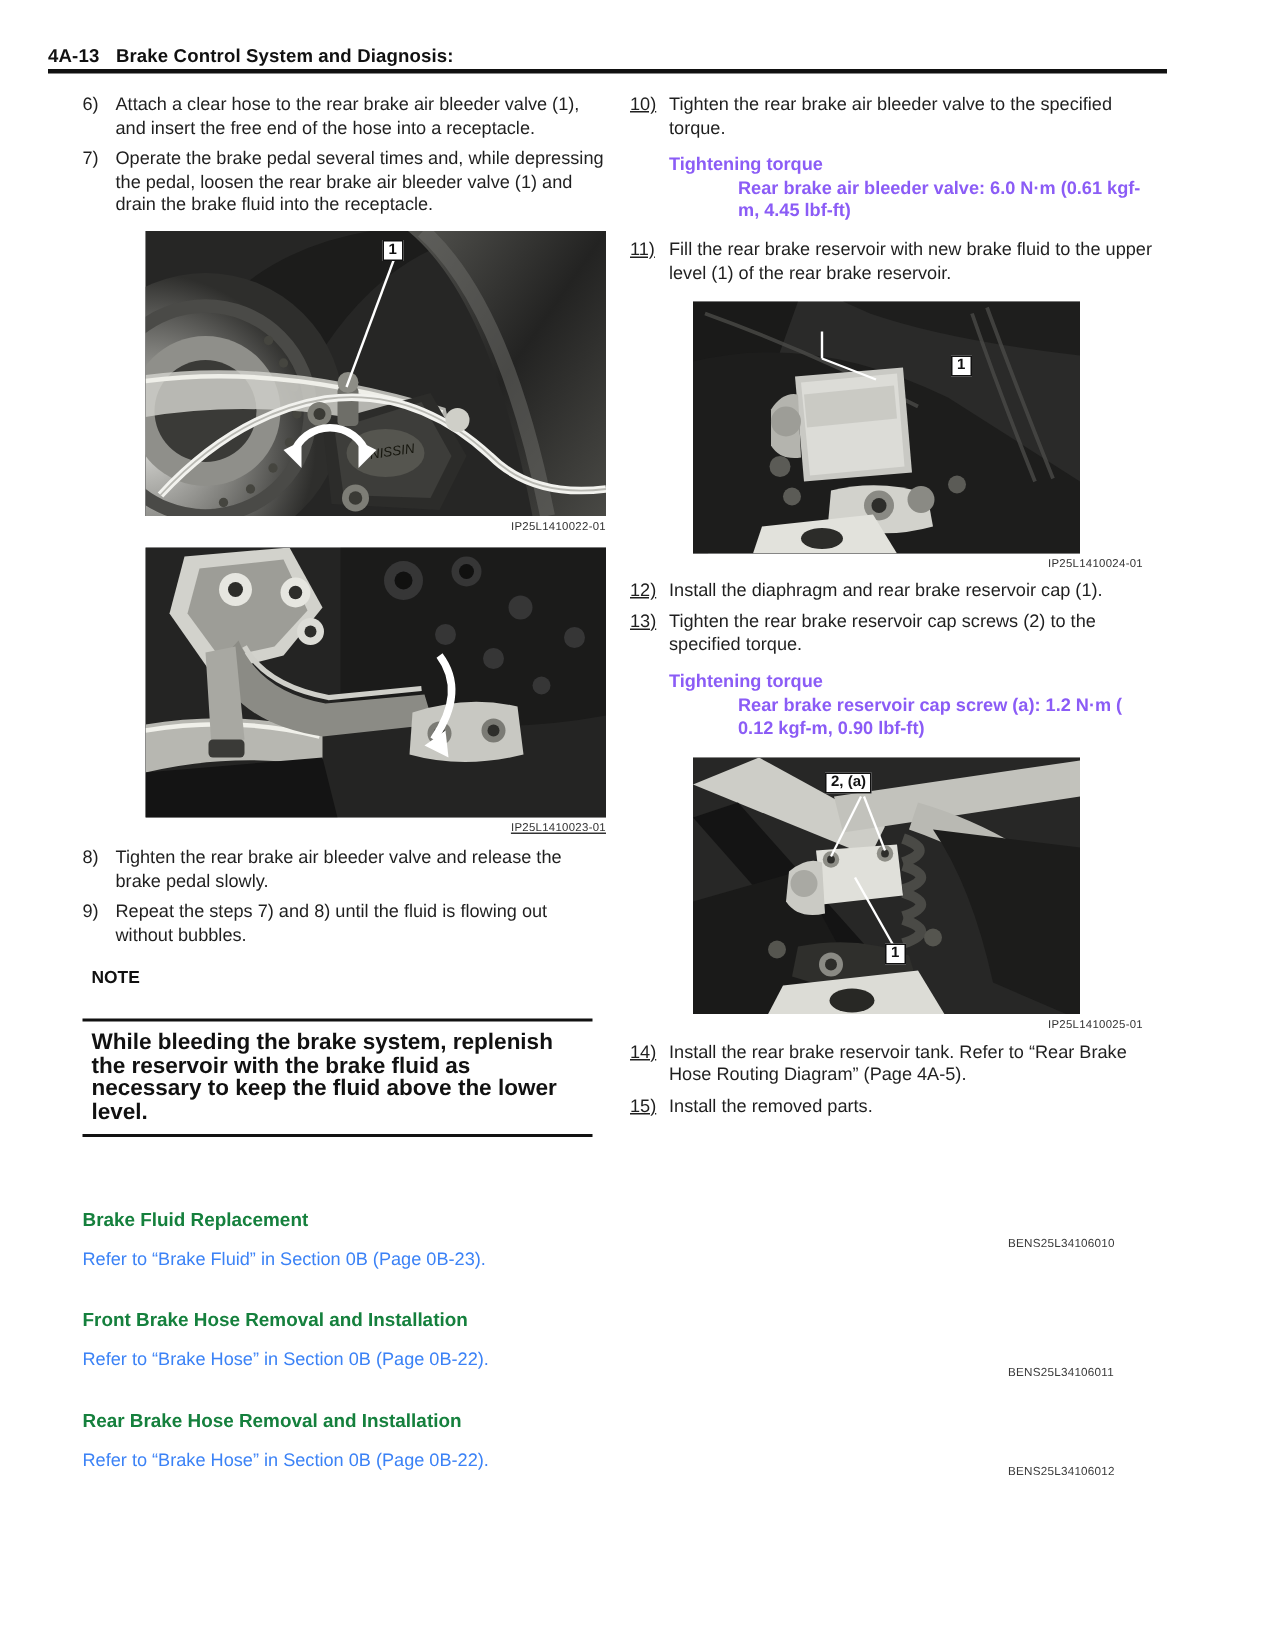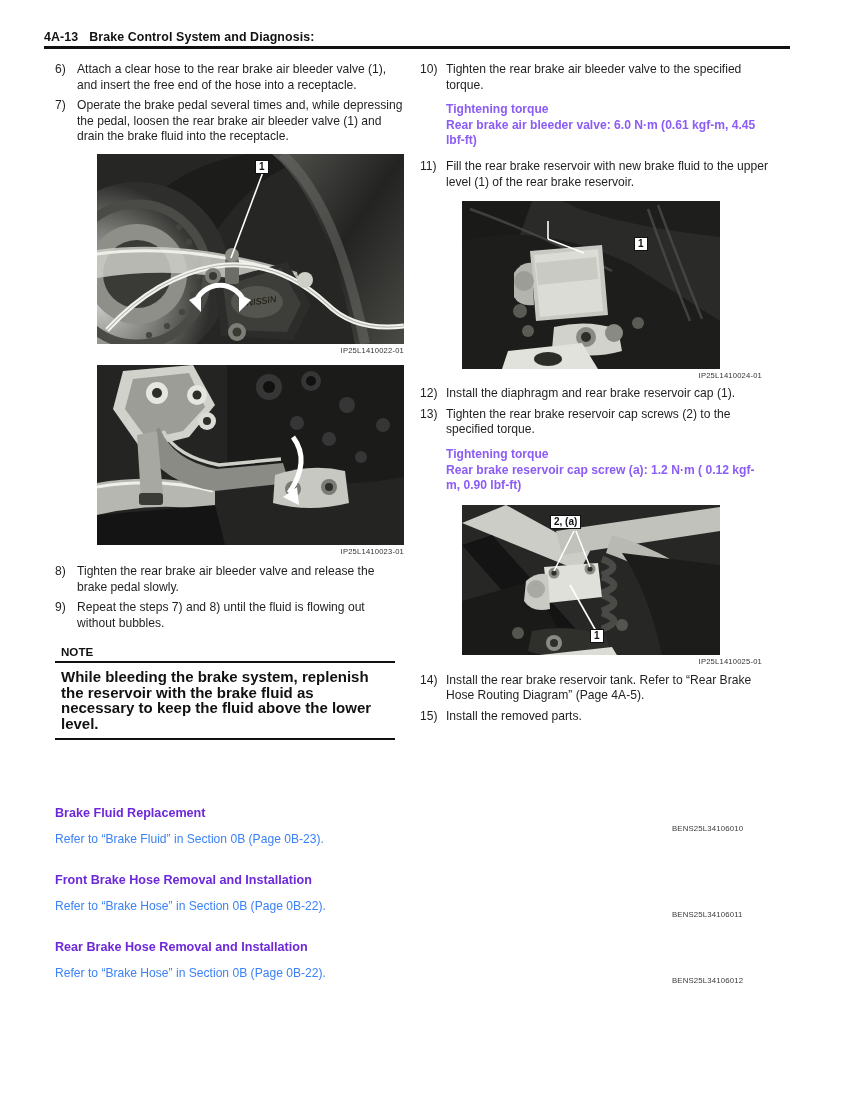--- a/index.html
+++ b/index.html
@@ -15,21 +15,21 @@
     position: relative;
     width: 842px;
     height: 1101px;
     background: #ffffff;
     overflow: hidden;
   }
 
   
   .page-header {
     position: absolute;
-    left: 44px;
+    left: 32px;
     top: 30px;
     width: 746px;
   }
   .header-line {
     display: flex;
     align-items: baseline;
     gap: 11px;
     font-weight: bold;
     font-size: 12.4px;
     letter-spacing: 0.1px;
@@ -57,33 +57,33 @@
     font-size: 12.1px;
     line-height: 15.6px;
     margin-bottom: 5px;
     color: #1f1f1f;
   }
   .step-num {
     flex: 0 0 auto;
     width: 22px;
     text-align: left;
   }
-  .step-num.wide { width: 26px; }
+  .step-num.wide { width: 26px; text-decoration: underline; }
   .step-body { flex: 1 1 auto; }
 
   
   .torque {
     margin: 9px 0 10px 26px;
     font-size: 12.1px;
     line-height: 15.6px;
     font-weight: bold;
     color: #8b5cf6;
   }
   .torque .t-title { font-weight: bold; }
-  .torque .t-spec  { font-weight: bold; }
+  .torque .t-spec  { font-weight: bold; margin-left: 46px; }
 
   
   .figure { margin: 9px 0 6px 0; }
   .figure-img {
     position: relative;
     overflow: hidden;
     background: #2a2a2a;
   }
   .figure-cap {
     font-size: 7.6px;
@@ -108,21 +108,21 @@
   
   .note-box {
     margin-top: 12px;
     padding: 0;
     width: 340px;
   }
   .note-title {
     font-size: 11.6px;
     font-weight: bold;
     color: #111;
-    padding: 2px 0 3px 6px;
+    padding: 2px 0 21px 6px;
   }
   .note-hr {
     height: 2px;
     background: #111;
     width: 100%;
   }
   .note-body {
     font-size: 15px;
     line-height: 15.4px;
     font-weight: bold;
@@ -134,21 +134,21 @@
   .sections {
     position: absolute;
     left: 55px;
     top: 806px;
     width: 360px;
   }
   .sec-block { margin-bottom: 27px; }
   .sec-title {
     font-size: 12.6px;
     font-weight: bold;
-    color: #6d28d9;
+    color: #15803d;
     margin-bottom: 12px;
   }
   .sec-text {
     font-size: 12.1px;
     color: #3b82f6;
   }
 
   
   .doc-codes {
     position: absolute;
@@ -303,21 +303,21 @@
             <circle cx="196" cy="124" r="4" fill="#2e2e2b"></circle>
           <circle cx="232" cy="122" r="8" fill="#7b7b75"></circle>
             <circle cx="232" cy="122" r="4" fill="#2e2e2b"></circle>
 
           <path d="M0 150 L118 140 L128 180 L0 180 Z" fill="#141414"></path>
 
           <path d="M196 72 Q214 96 192 128" stroke="#ffffff" stroke-width="5" fill="none"></path>
           <path d="M186 132 L200 122 L202 140 Z" fill="#ffffff"></path>
         </svg>
       </div>
-      <div class="figure-cap" style="width:307px;margin-left:42px;">IP25L1410023-01</div>
+      <div class="figure-cap" style="width:307px;margin-left:42px;text-decoration:underline;">IP25L1410023-01</div>
     </div>
 
     <div class="step" style="margin-top:8px;">
       <span class="step-num">8)</span>
       <span class="step-body">Tighten the rear brake air bleeder valve and release the brake pedal slowly.</span>
     </div>
 
     <div class="step">
       <span class="step-num">9)</span>
       <span class="step-body">Repeat the steps 7) and 8) until the fluid is flowing out without bubbles.</span>
@@ -400,21 +400,21 @@
       <span class="step-num wide">13)</span>
       <span class="step-body">Tighten the rear brake reservoir cap screws (2) to the specified torque.</span>
     </div>
 
     <div class="torque">
       <div class="t-title">Tightening torque</div>
       <div class="t-spec">Rear brake reservoir cap screw (a):  1.2 N·m ( 0.12 kgf-m, 0.90 lbf-ft)</div>
     </div>
 
     <div class="figure" style="margin-top:11px;">
-      <div class="figure-img" style="width:258px;height:150px;margin-left:42px;">
+      <div class="figure-img" style="width:258px;height:171px;margin-left:42px;">
         <svg width="258" height="175" viewBox="0 0 258 175" style="display:block">
           <rect width="258" height="175" fill="#272726"></rect>
 
           <path d="M0 18 L44 0 L128 46 L118 66 Z" fill="#cdcdc7"></path>
           <path d="M94 26 L258 2 L258 26 L100 50 Z" fill="#c2c2bc"></path>
           <path d="M150 30 Q198 44 236 72 L228 92 Q190 64 144 48 Z" fill="#b9b9b3"></path>
           <ellipse cx="214" cy="66" rx="12" ry="9" fill="#8d8d87"></ellipse>
 
           <path d="M0 40 L30 30 L128 140 L104 158 Z" fill="#141414"></path>
           <path d="M0 96 L70 76 L120 168 L0 175 Z" fill="#1a1a19"></path>

